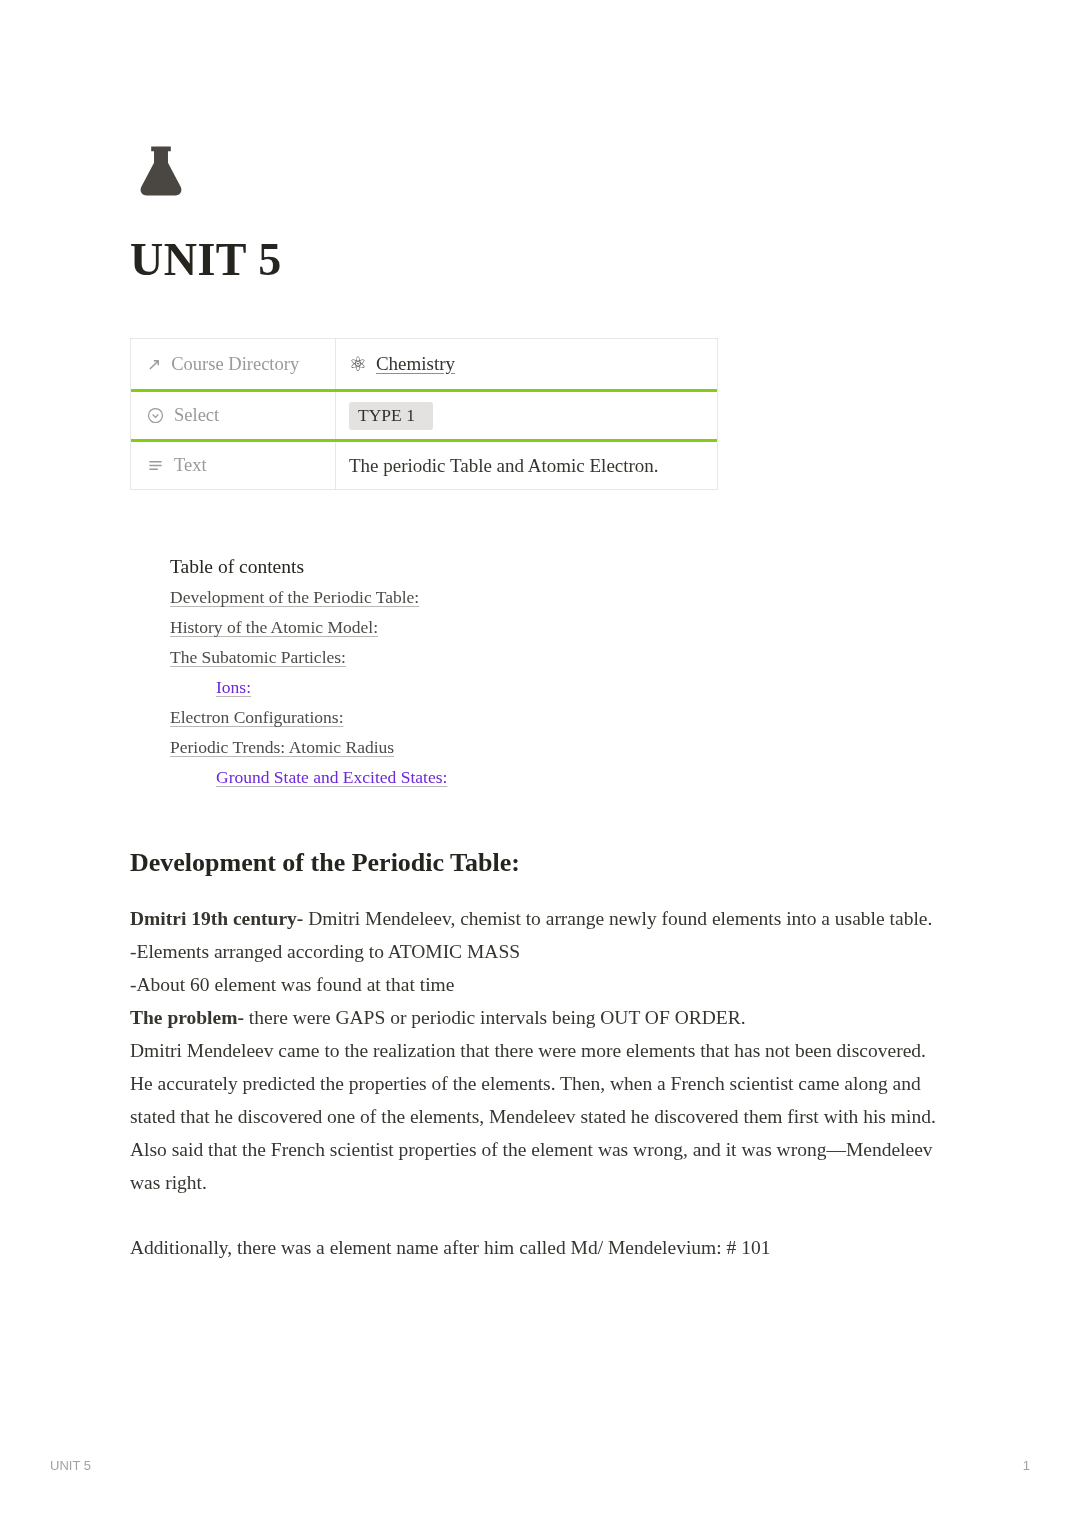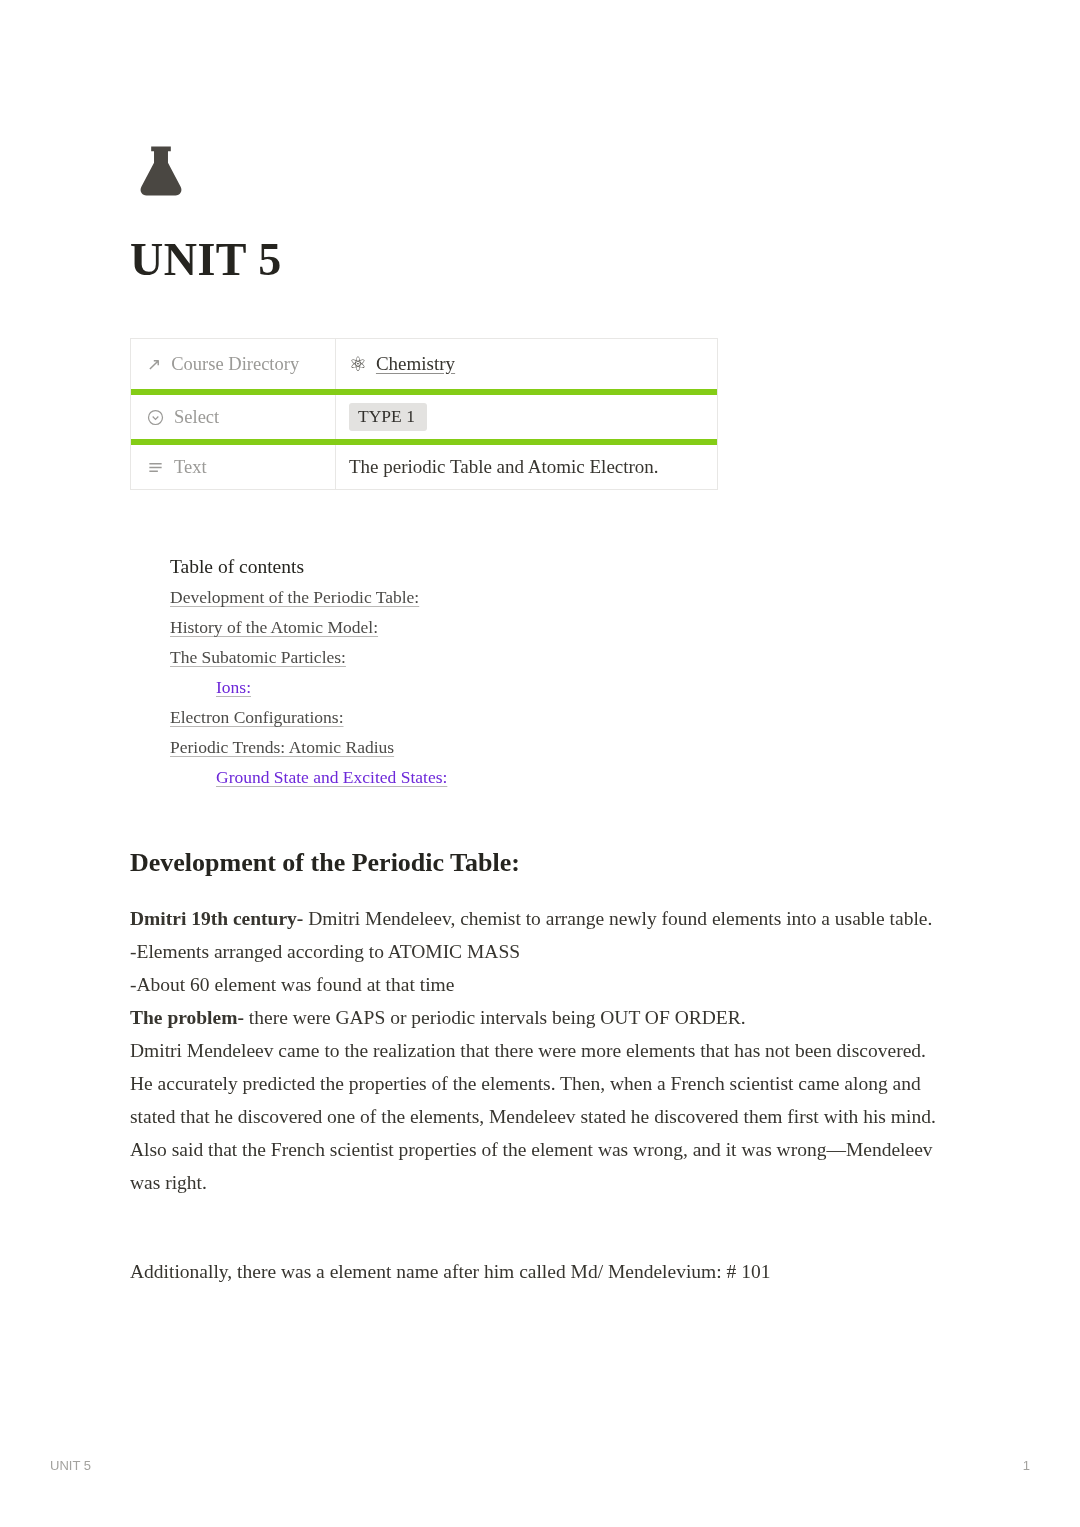--- a/index.html
+++ b/index.html
@@ -27,21 +27,21 @@
     color: #25241f;
   }
 
   
   .props-table {
     margin-top: 54px;
     width: 588px;
     border: 1px solid #e8e7e5;
   }
   .prop-row { display: flex; min-height: 50px; }
-  .prop-row + .prop-row { border-top: 6px solid #84cc16; }
+  .prop-row + .prop-row { border-top: 3px solid #84cc16; }
   .prop-label-cell {
     width: 205px;
     flex: 0 0 205px;
     border-right: 1px solid #e8e7e5;
     display: flex;
     align-items: center;
     gap: 10px;
     padding: 8px 8px 8px 16px;
     color: #9b9a97;
     font-size: 18.5px;
@@ -61,21 +61,21 @@
   .relation-link {
     color: #37352f;
     text-decoration: underline;
     text-decoration-color: rgba(55,53,47,0.55);
     text-underline-offset: 3px;
     cursor: pointer;
   }
   .tag-badge {
     background: #e3e2e0;
     border-radius: 3px;
-    padding: 2px 12px 3px 9px;
+    padding: 2px 18px 3px 9px;
     font-size: 17.5px;
     color: #32302c;
     line-height: 1.3;
   }
 
   
   .toc { margin-top: 62px; padding-left: 40px; }
   .toc-title { font-size: 19.5px; font-weight: 400; line-height: 30px; color: #25241f; }
   .toc-item {
     display: block;
@@ -97,21 +97,21 @@
     font-weight: 700;
     color: #25241f;
     line-height: 1.3;
   }
   .para {
     font-size: 19.5px;
     line-height: 33px;
     color: #37352f;
   }
   .para.first { margin-top: 22px; }
-  .para.spaced { margin-top: 56px; }
+  .para.spaced { margin-top: 32px; }
   .para b, .para strong { font-weight: 700; }
 
   
   .footer {
     position: absolute;
     left: 50px;
     right: 50px;
     top: 1458px;
     display: flex;
     justify-content: space-between;

